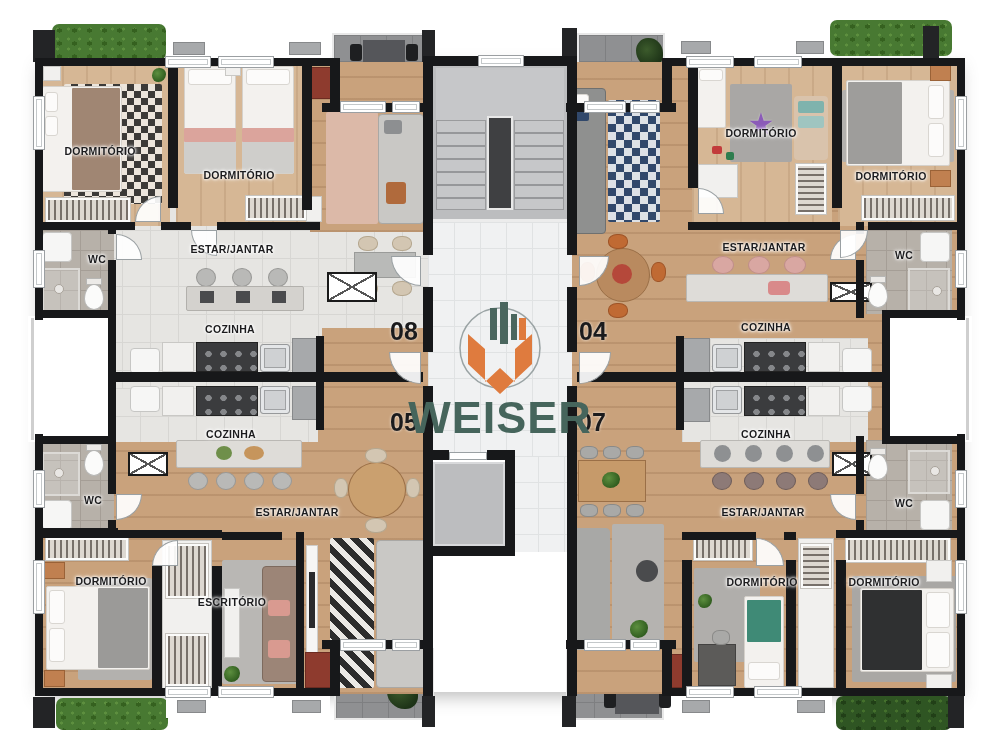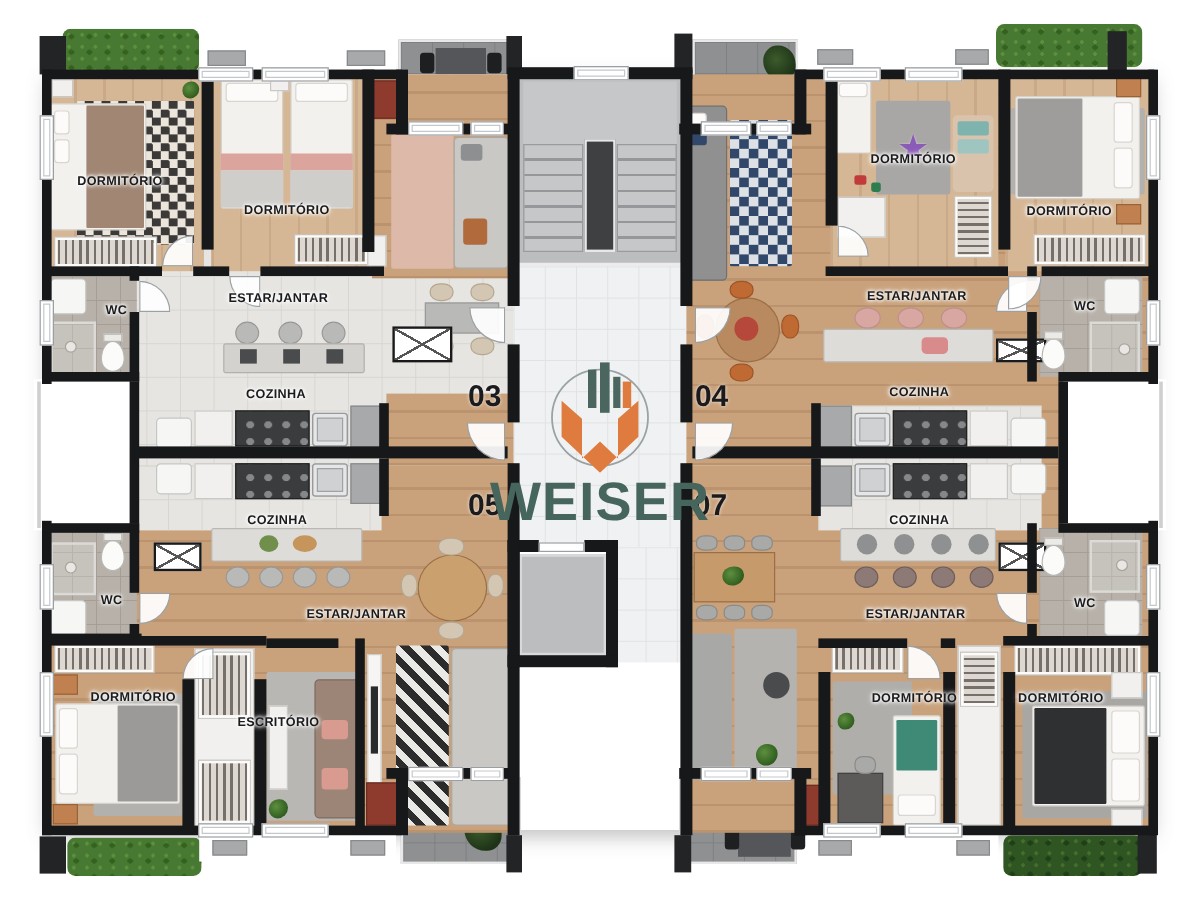--- a/index.html
+++ b/index.html
@@ -494,21 +494,21 @@
   <span class="lbl" style="left:297px;top:512px">ESTAR/JANTAR</span>
   <span class="lbl" style="left:93px;top:500px">WC</span>
   <span class="lbl" style="left:111px;top:581px">DORMITÓRIO</span>
   <span class="lbl" style="left:232px;top:602px">ESCRITÓRIO</span>
   <span class="lbl" style="left:766px;top:434px">COZINHA</span>
   <span class="lbl" style="left:763px;top:512px">ESTAR/JANTAR</span>
   <span class="lbl" style="left:904px;top:503px">WC</span>
   <span class="lbl" style="left:762px;top:582px">DORMITÓRIO</span>
   <span class="lbl" style="left:884px;top:582px">DORMITÓRIO</span>
 
-  <span class="num" style="left:404px;top:331px">03</span>
+  <span class="num" style="left:404px;top:331px">08</span>
   <span class="num" style="left:593px;top:331px">04</span>
   <span class="num" style="left:404px;top:422px">05</span>
   <span class="num" style="left:592px;top:422px">07</span>
 
   <svg class="p" style="left:456px;top:298px" width="88" height="96" viewBox="0 0 88 96">
     <circle cx="44" cy="50" r="40" fill="none" stroke="#9aa3a4" stroke-width="1.5"></circle>
     <rect x="34" y="10" width="7" height="32" fill="#4a665e"></rect>
     <rect x="44" y="4" width="8" height="42" fill="#4a665e"></rect>
     <rect x="55" y="16" width="6" height="26" fill="#4a665e"></rect>
     <rect x="63" y="20" width="7" height="22" fill="#df7b3e"></rect>

